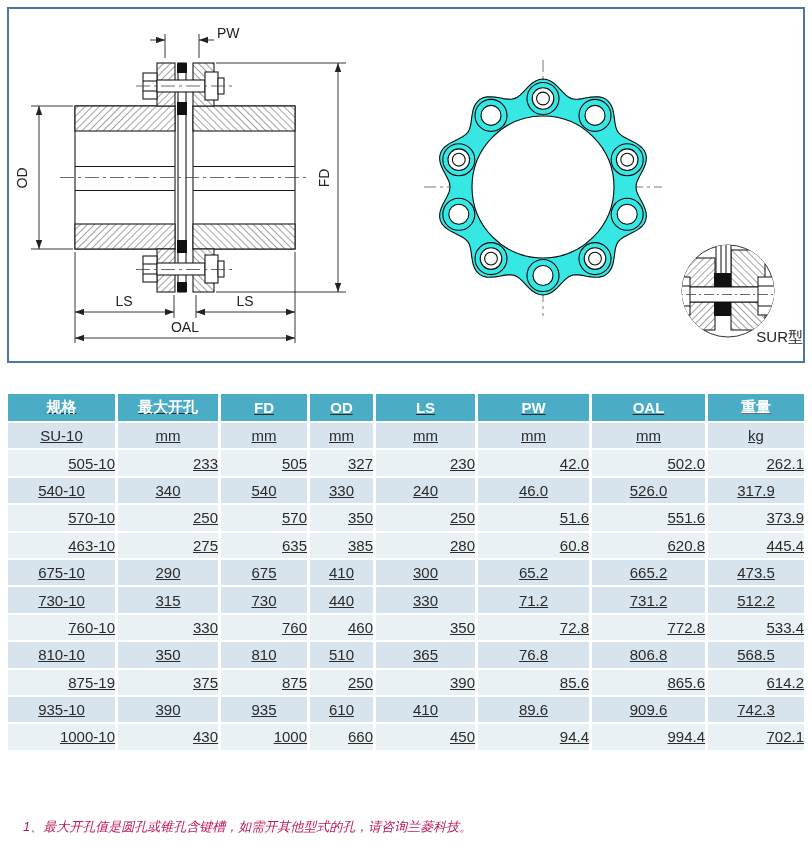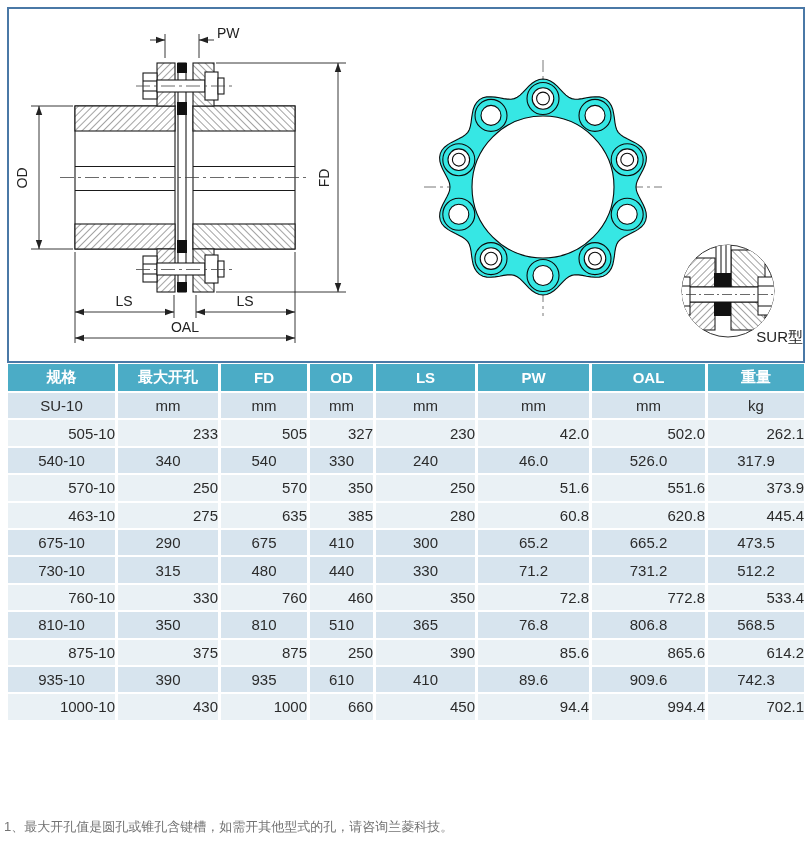--- a/index.html
+++ b/index.html
@@ -5,35 +5,35 @@
   html,body{margin:0;padding:0;}
   body{
     width:812px;height:845px;position:relative;background:#fff;overflow:hidden;
     font-family:"Liberation Sans",sans-serif;color:var(--text,#2b2b2b);
   }
   .drawing-panel{position:absolute;left:0;top:0;width:812px;height:368px;}
   svg text{font-family:"Liberation Sans",sans-serif;fill:#222;}
   .dim-label{font-size:14px;}
   .detail-label{font-size:15px;}
   .ringfill{fill:var(--ring_fill,#36e7e4);}
-  .table-wrap{position:absolute;left:8px;top:364px;width:796px;}
+  .table-wrap{position:absolute;left:8px;top:394px;width:796px;text-decoration:underline;}
   table.spec{border-collapse:separate;border-spacing:0;table-layout:fixed;width:796px;}
   table.spec td{
     text-align:center;vertical-align:middle;padding:0;
     border-right:3px solid #fff;border-bottom:2px solid #fff;
     font-size:15px;height:27.4px;box-sizing:border-box;color:var(--text,#2b2b2b);
   }
   table.spec td:last-child{border-right:none;}
   table.spec tr.hdr td{
     background:var(--header_bg,#4bacc6);color:#fff;font-weight:bold;
     font-size:15px;height:29px;
   }
   table.spec tr.dark td{background:var(--row_dark,#d7e4ee);}
   table.spec tr.light td{background:var(--row_light,#eaf1f5);text-align:right;}
-  .footnote{position:absolute;left:4px;top:818px;font-size:13px;color:#737373;}
+  .footnote{position:absolute;left:23px;top:818px;font-size:13px;color:#be185d;font-style:italic;}
 </style>
 </head>
 <body>
 
 <div class="drawing-panel">
 <svg width="812" height="368" viewBox="0 0 812 368">
   <defs>
     <pattern id="hA" width="5" height="5" patternUnits="userSpaceOnUse" patternTransform="rotate(45)">
       <rect width="5" height="5" fill="#fff"></rect>
       <line x1="0" y1="0" x2="0" y2="5" stroke="#333" stroke-width="0.9"></line>
@@ -269,21 +269,21 @@
           <td>675</td>
           <td>410</td>
           <td>300</td>
           <td>65.2</td>
           <td>665.2</td>
           <td>473.5</td>
         </tr>
         <tr class="dark">
           <td>730-10</td>
           <td>315</td>
-          <td>480</td>
+          <td>730</td>
           <td>440</td>
           <td>330</td>
           <td>71.2</td>
           <td>731.2</td>
           <td>512.2</td>
         </tr>
         <tr class="light">
           <td>760-10</td>
           <td>330</td>
           <td>760</td>
@@ -297,21 +297,21 @@
           <td>810-10</td>
           <td>350</td>
           <td>810</td>
           <td>510</td>
           <td>365</td>
           <td>76.8</td>
           <td>806.8</td>
           <td>568.5</td>
         </tr>
         <tr class="light">
-          <td>875-10</td>
+          <td>875-19</td>
           <td>375</td>
           <td>875</td>
           <td>250</td>
           <td>390</td>
           <td>85.6</td>
           <td>865.6</td>
           <td>614.2</td>
         </tr>
         <tr class="dark">
           <td>935-10</td>

